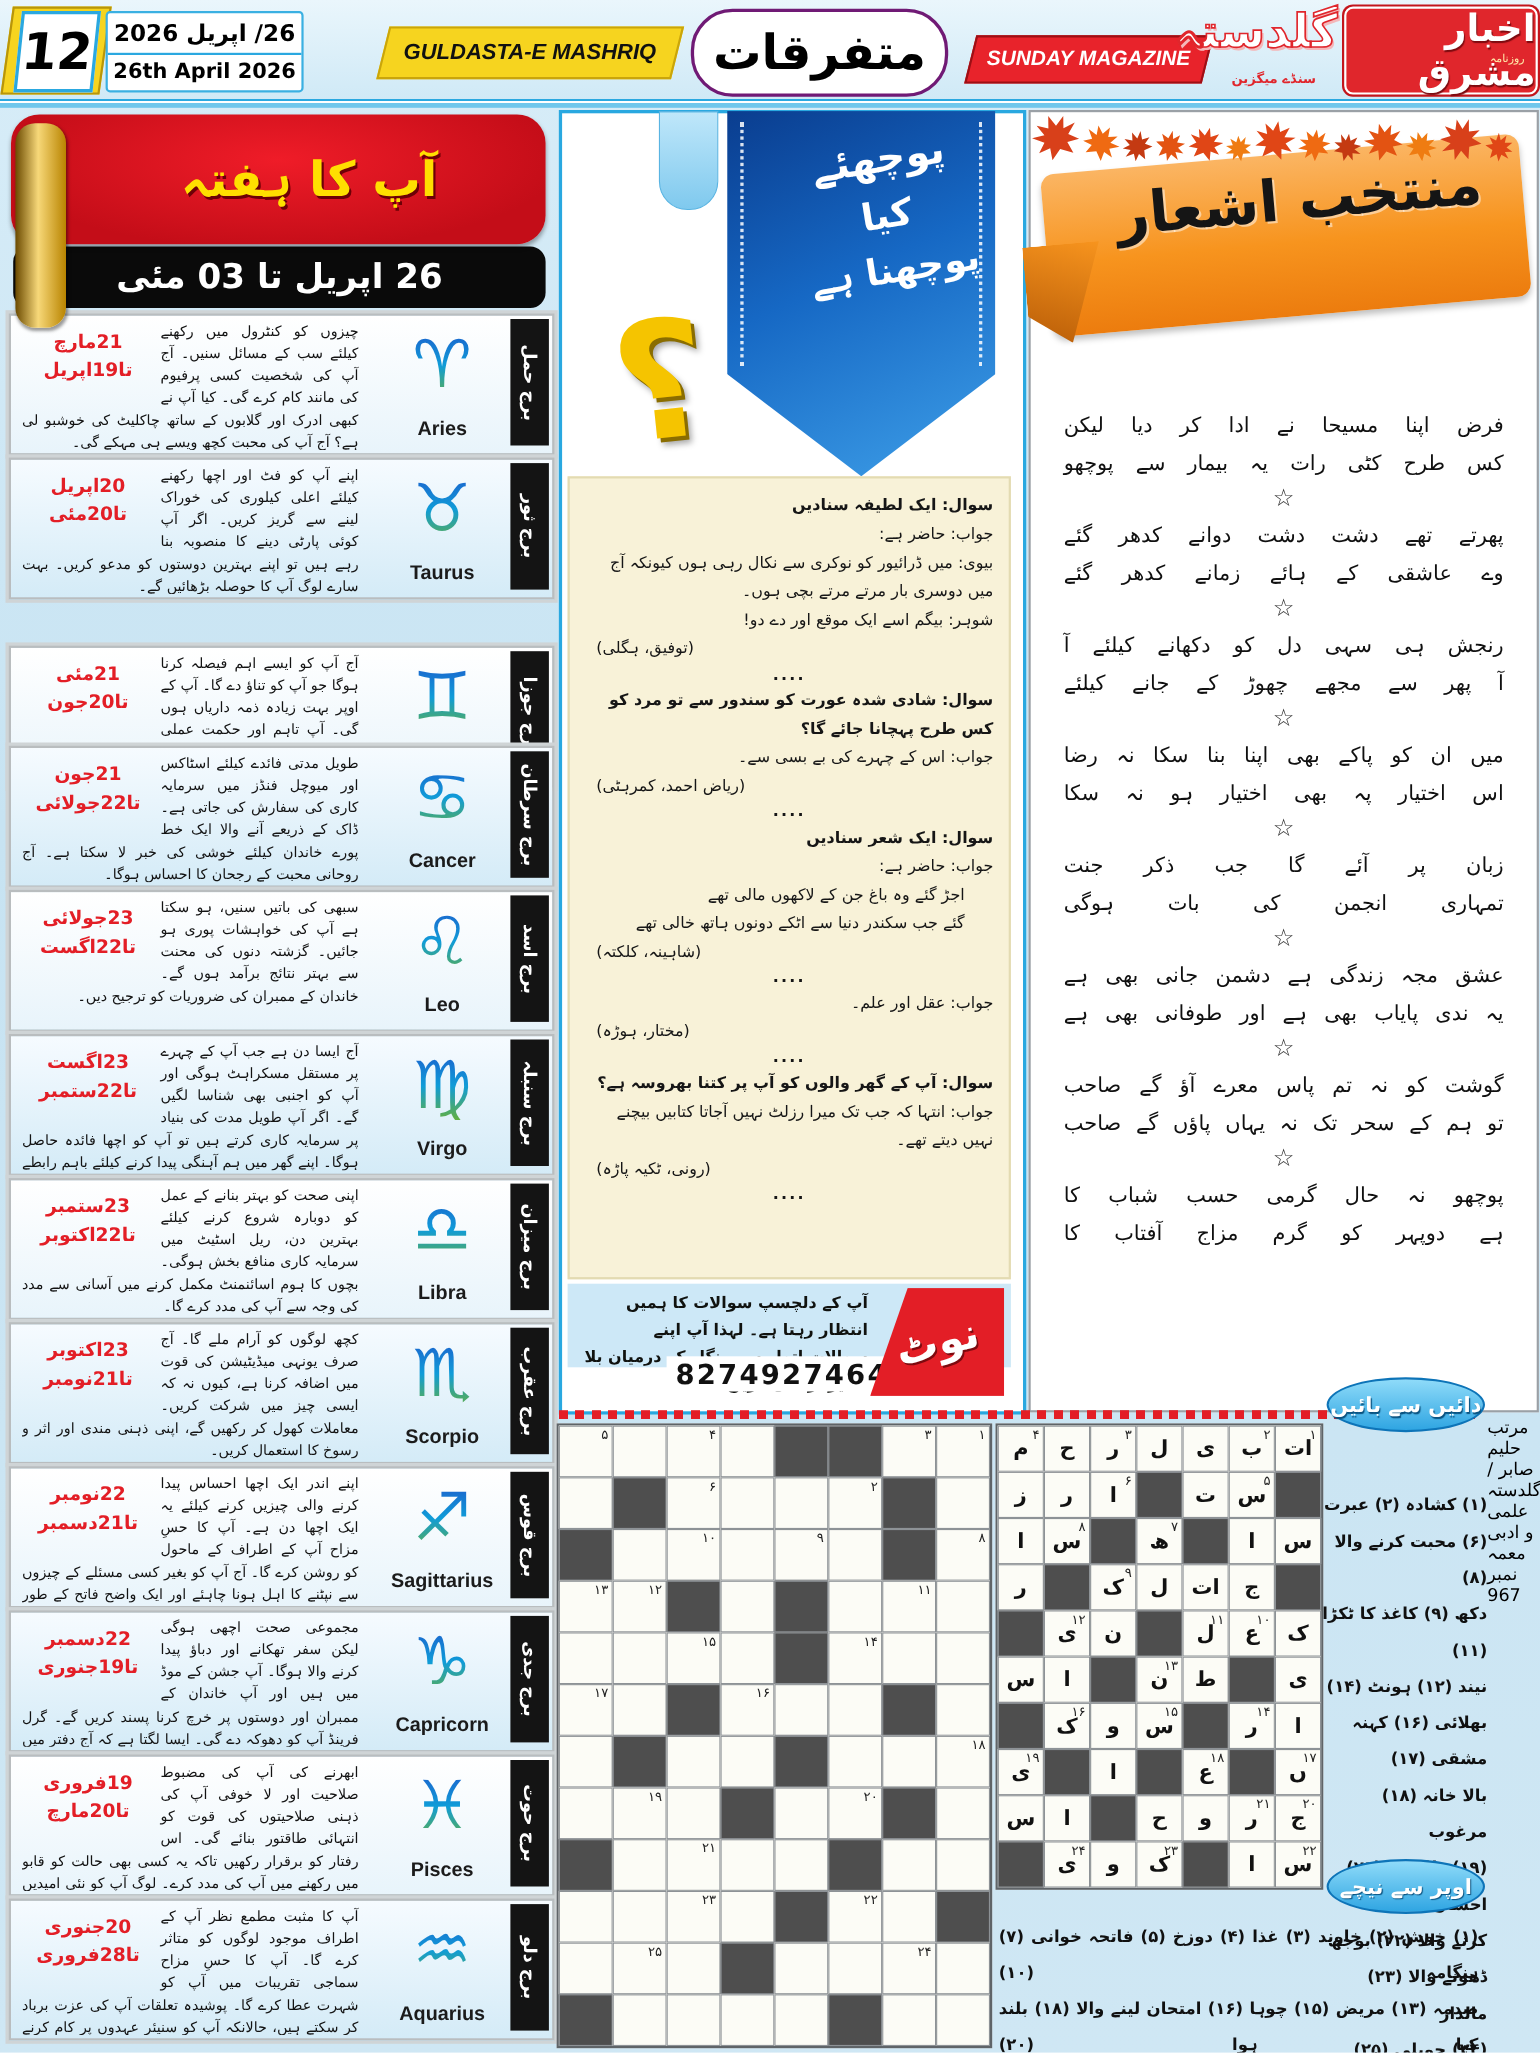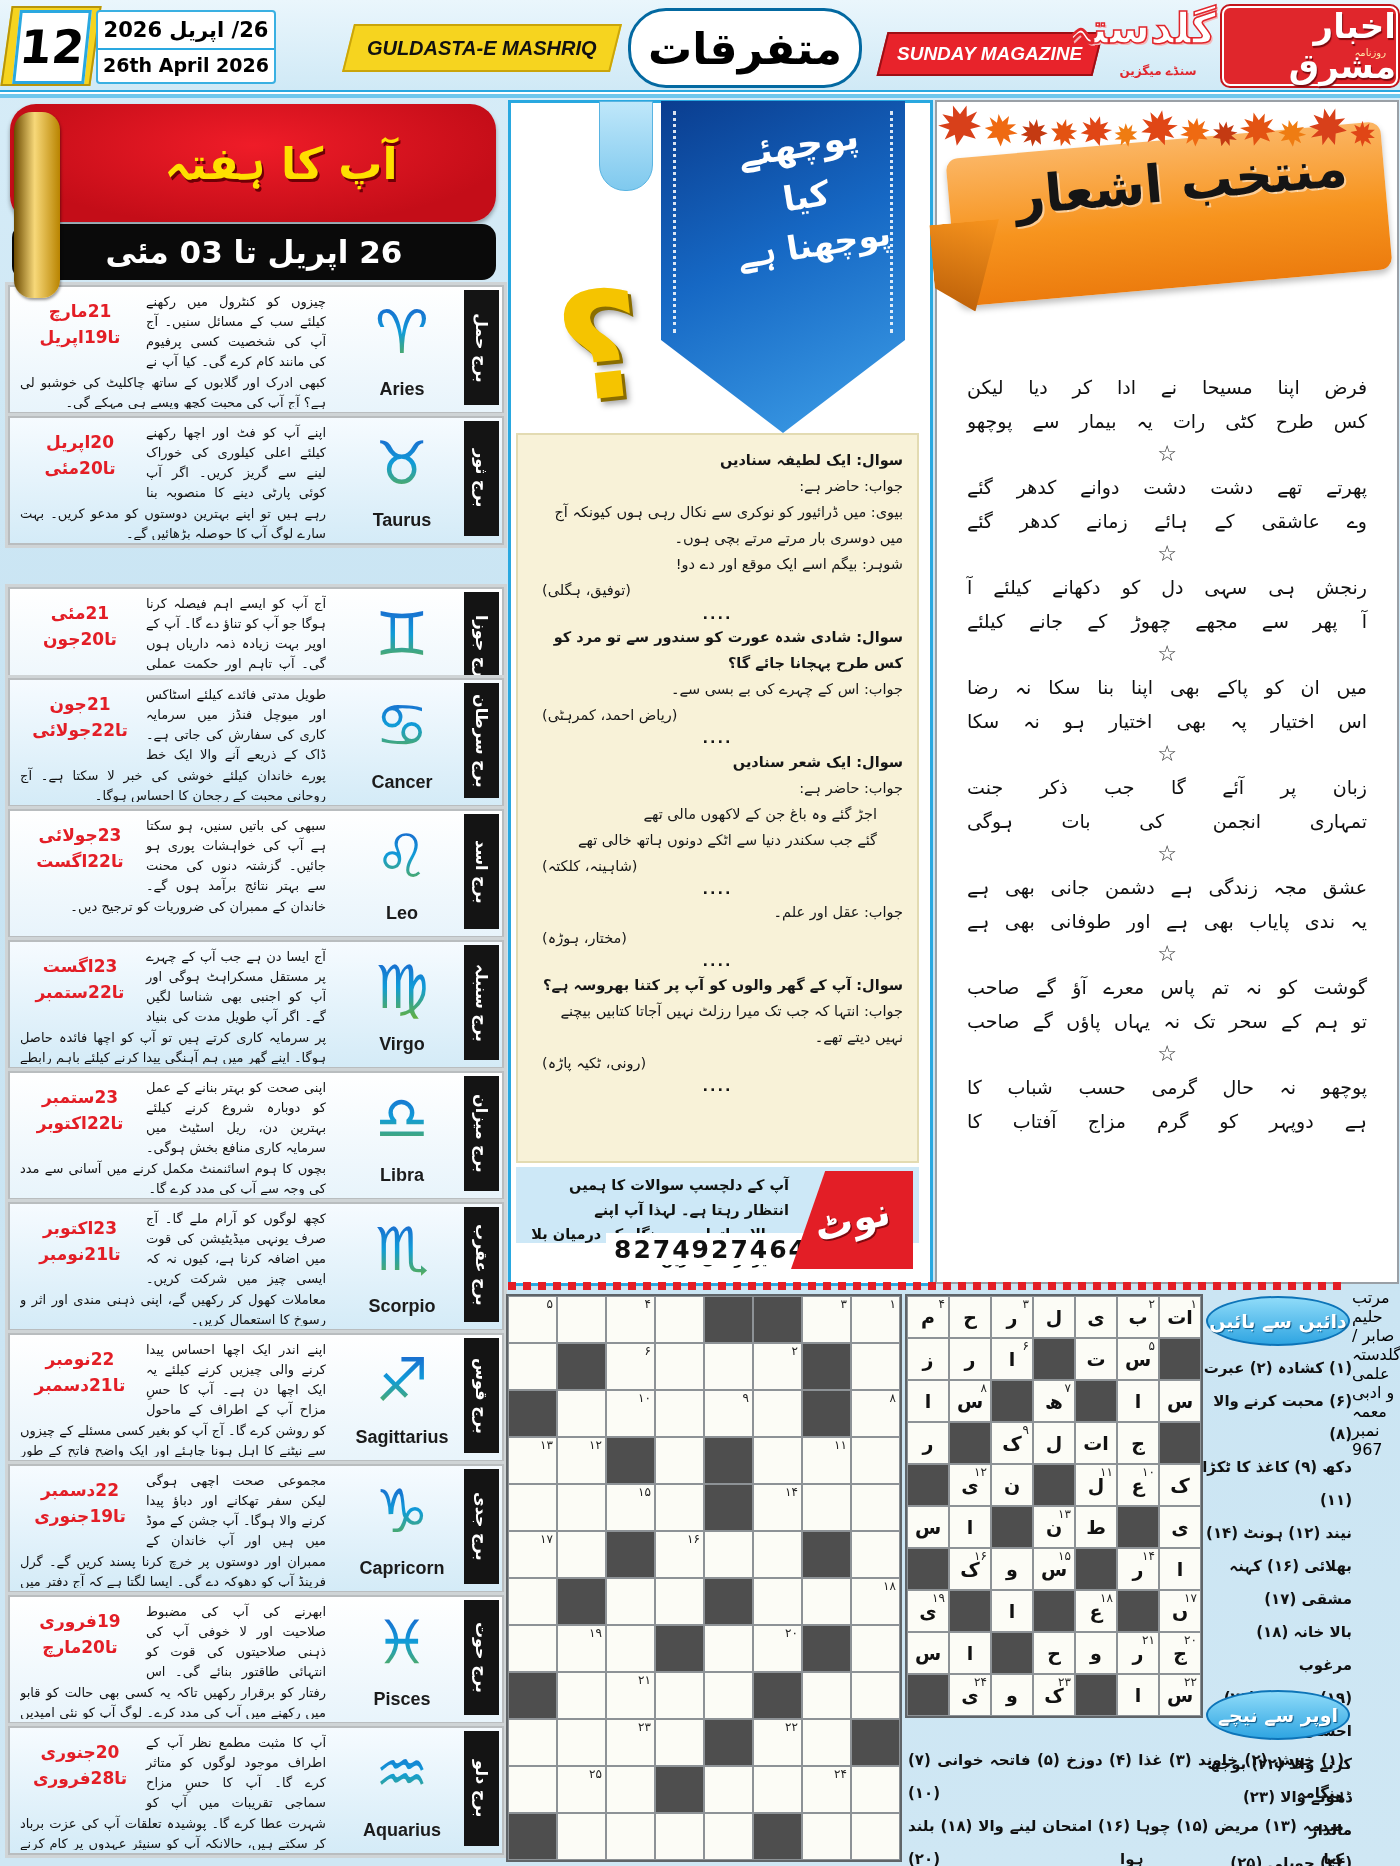--- a/index.html
+++ b/index.html
@@ -15,21 +15,21 @@
   .pg-back{left:6px;top:6px;width:86px;height:76px;background:#f6d41f;border:2px solid #b8950a;transform:skewX(-8deg);}
   .pg-box{left:16px;top:10px;width:66px;height:68px;background:#fff;border:3px solid #2aa8e0;transform:skewX(-6deg);
      display:flex;align-items:center;justify-content:center;font-size:46px;font-weight:bold;color:#000;}
   .date-box{left:96px;top:10px;width:176px;height:70px;background:#fff;border:2px solid #3ab0e2;border-radius:4px;}
   .date-u{height:36px;line-height:36px;text-align:center;font-size:21px;font-weight:bold;border-bottom:2px solid #2aa8e0;}
   .date-e{height:30px;line-height:30px;text-align:center;font-size:19px;font-weight:bold;}
   .yellow-par{left:348px;top:24px;width:264px;height:44px;background:#f6d41f;border:2px solid #caa50a;transform:skewX(-14deg);
      display:flex;align-items:center;justify-content:center;}
   .yellow-par span{transform:skewX(14deg);font-weight:bold;font-style:italic;font-size:20px;color:#111;
      font-family:"Liberation Sans",sans-serif;}
-  .center-pill{left:628px;top:8px;width:228px;height:74px;background:#fff;border:3px solid #0369a1;border-radius:38px;
+  .center-pill{left:628px;top:8px;width:228px;height:74px;background:#fff;border:3px solid #701a75;border-radius:38px;
      display:flex;align-items:center;justify-content:center;font-size:44px;font-weight:bold;color:#000;}
   .red-par{left:882px;top:32px;width:212px;height:40px;background:#e8232b;border:2px solid #9d0f15;transform:skewX(-14deg);
      display:flex;align-items:center;justify-content:center;}
   .red-par span{transform:skewX(14deg);font-weight:bold;font-style:italic;font-size:19px;color:#fff;
      font-family:"Liberation Sans",sans-serif;}
   .guldasta{left:1100px;top:4px;width:116px;height:60px;text-align:center;font-size:42px;font-weight:bold;color:#fff;
      -webkit-text-stroke:1.5px #e0262c;text-shadow:2px 2px 0 #f4b8ba;}
   .guldasta-sub{left:1100px;top:64px;width:116px;text-align:center;font-size:12px;font-weight:bold;color:#e0262c;}
   .paper-logo{left:1222px;top:6px;width:172px;height:76px;background:#e0262c;border:2px solid #fff;border-radius:8px;
      box-shadow:0 0 0 2px #c3151c;}
@@ -678,21 +678,21 @@
     </div>
     <div class="cell black"></div>
     <div class="cell">
       <span class="ltr">ا</span>
     </div>
     <div class="cell">
       <span class="ltr">س</span>
       <span class="num">۲۲</span>
     </div>
   </div>
-<div class="abs oval" style="left:1206px;top:1296px;width:140px;height:46px;text-align:right;">دائیں سے بائیں</div>
+<div class="abs oval" style="left:1206px;top:1252px;width:140px;height:46px;text-align:right;">دائیں سے بائیں</div>
 <div class="abs clues-across" id="across-clues">
     <div class="clue-line">(۱) کشادہ (۲) عبرت</div>
     <div class="clue-line">(۶) محبت کرنے والا (۸)</div>
     <div class="clue-line">دکھ (۹) کاغذ کا ٹکڑا (۱۱)</div>
     <div class="clue-line">نیند (۱۲) ہونٹ (۱۴)</div>
     <div class="clue-line">بھلائی (۱۶) کہنہ مشقی (۱۷)</div>
     <div class="clue-line">بالا خانہ (۱۸) مرغوب</div>
     <div class="clue-line">(۱۹) طاقتور (۲۱) احسان</div>
     <div class="clue-line">کرنے والا (۲۲) بوجھ</div>
     <div class="clue-line">ڈھونے والا (۲۳) مالدار</div>

